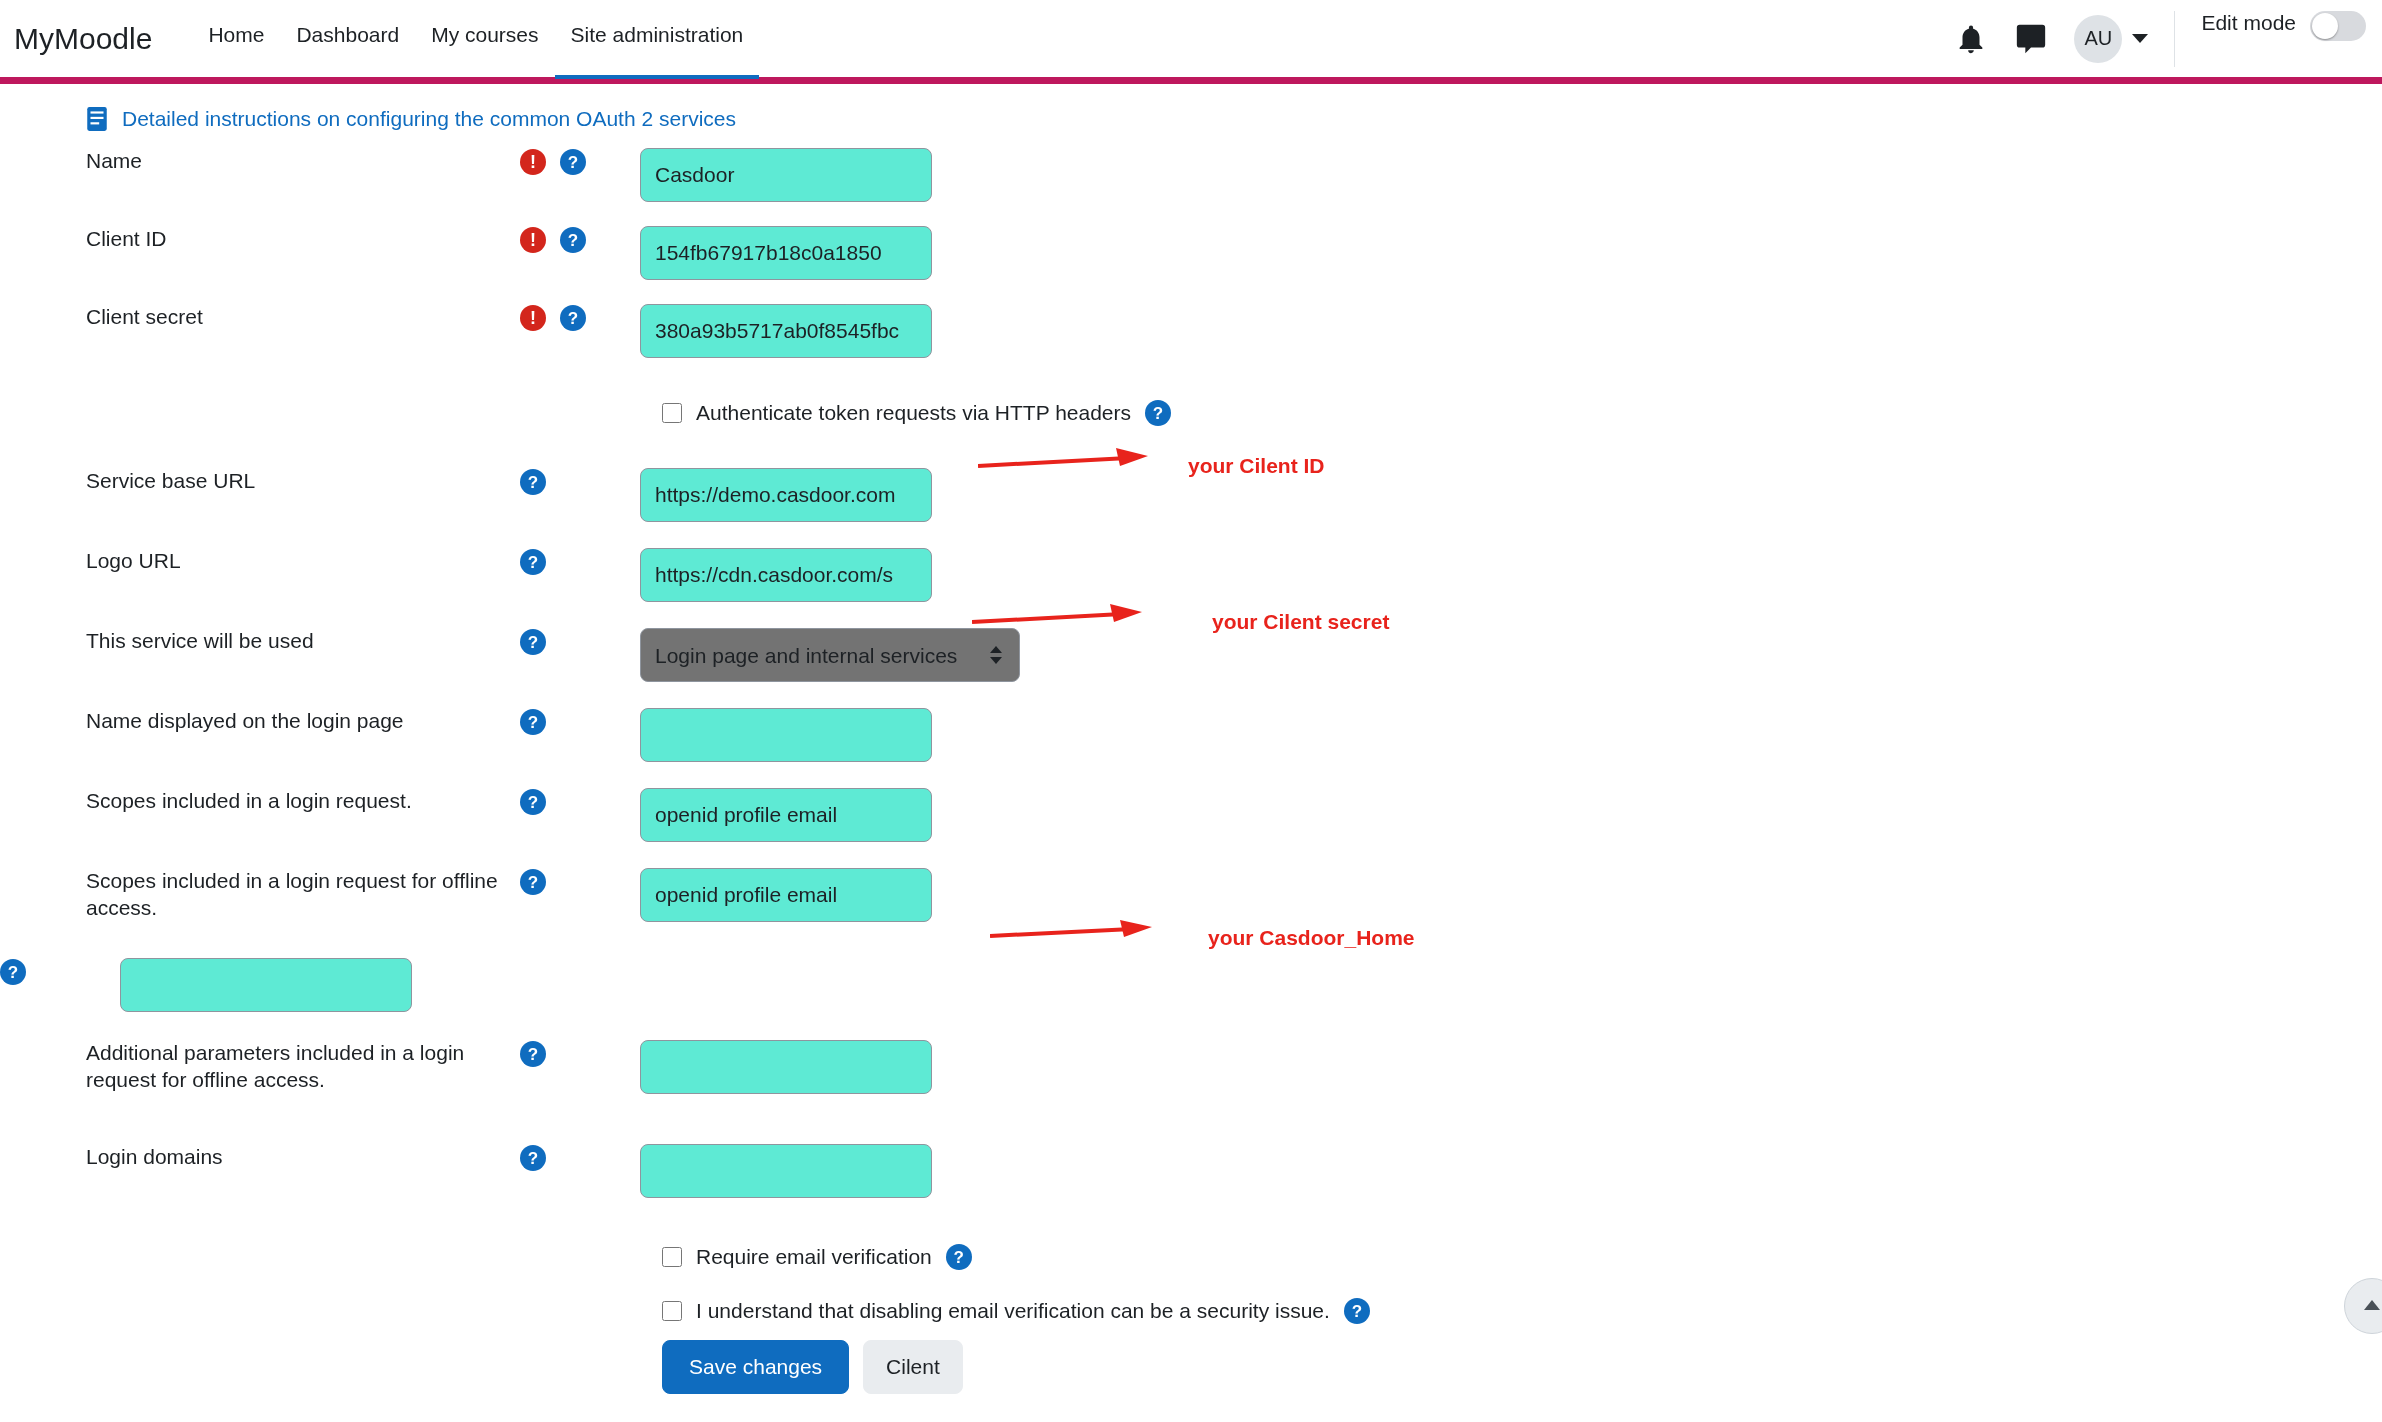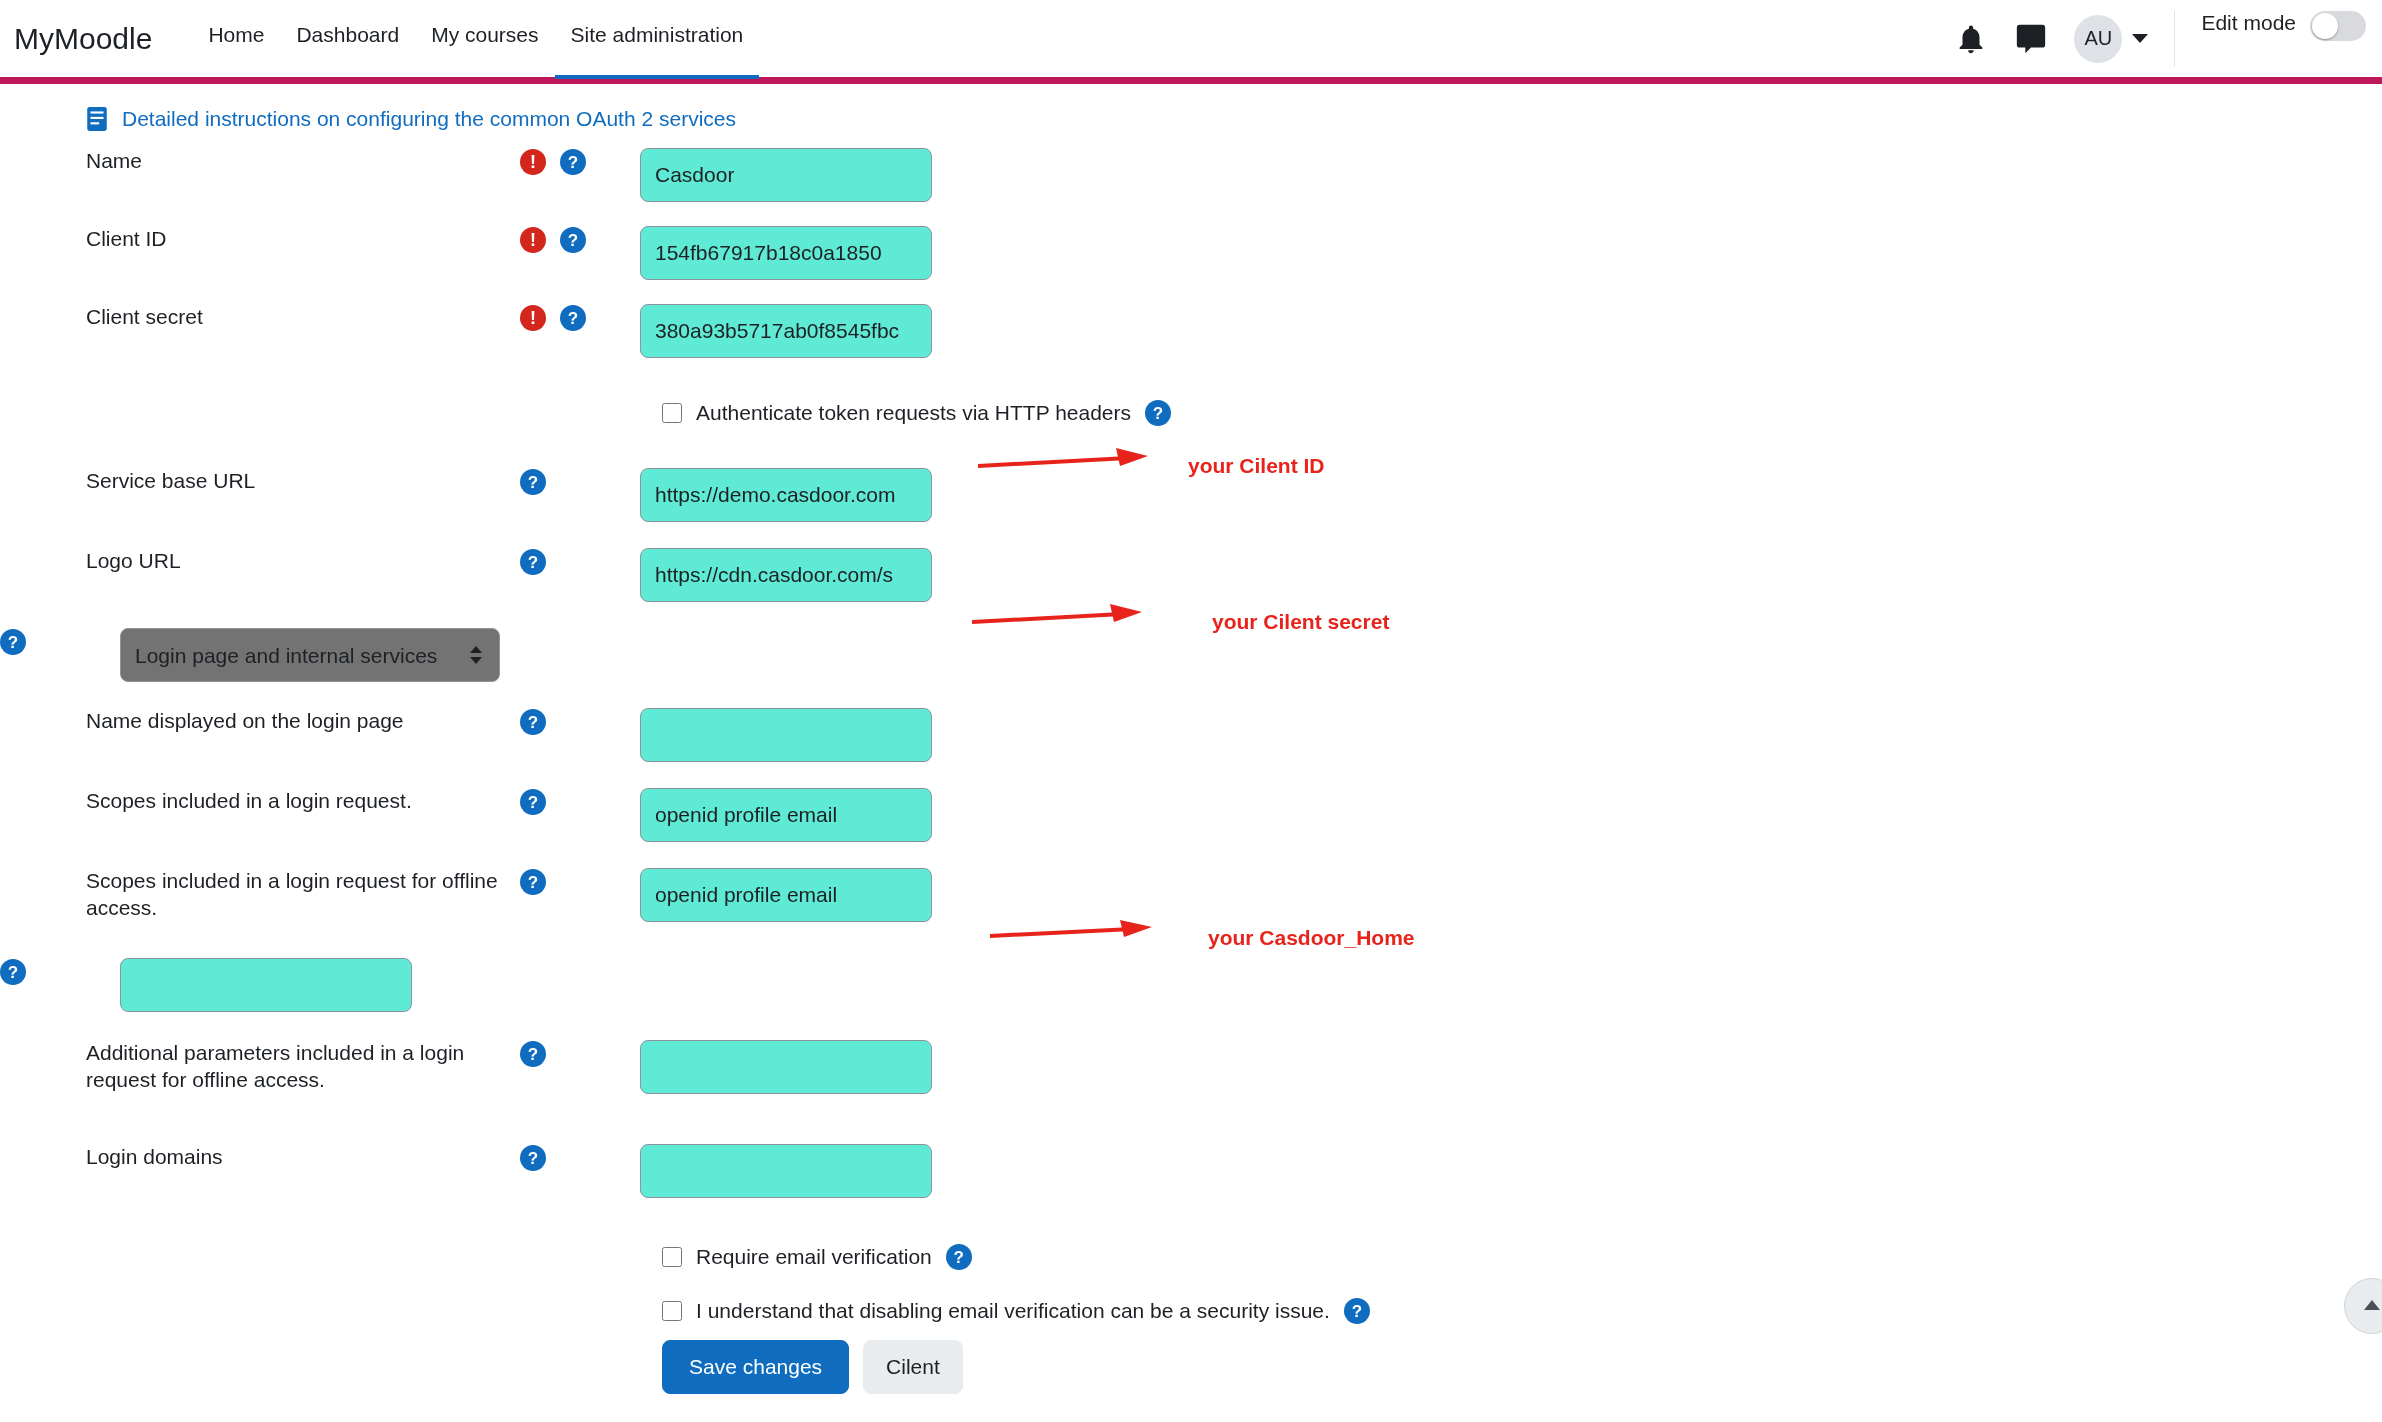--- a/index.html
+++ b/index.html
@@ -401,20 +401,21 @@
     <div class="label-cell">Logo URL</div>
     <div class="icons-cell">
       <span class="help-icon">?</span>
     </div>
     <div class="field-cell">
       <input class="txt" type="text" value="https://cdn.casdoor.com/s" style="">
     </div>
   </div>
 
   <div class="form-row" style="margin-top:24px;">
+    <div class="label-cell">This service will be used</div>
     <div class="icons-cell">
       <span class="help-icon">?</span>
     </div>
     <div class="field-cell select-wrap">
       <select class="sel">
         <option>Login page and internal services</option>
         <option>Login page only</option>
         <option>Internal services only</option>
       </select>
       <span class="select-arrows">

